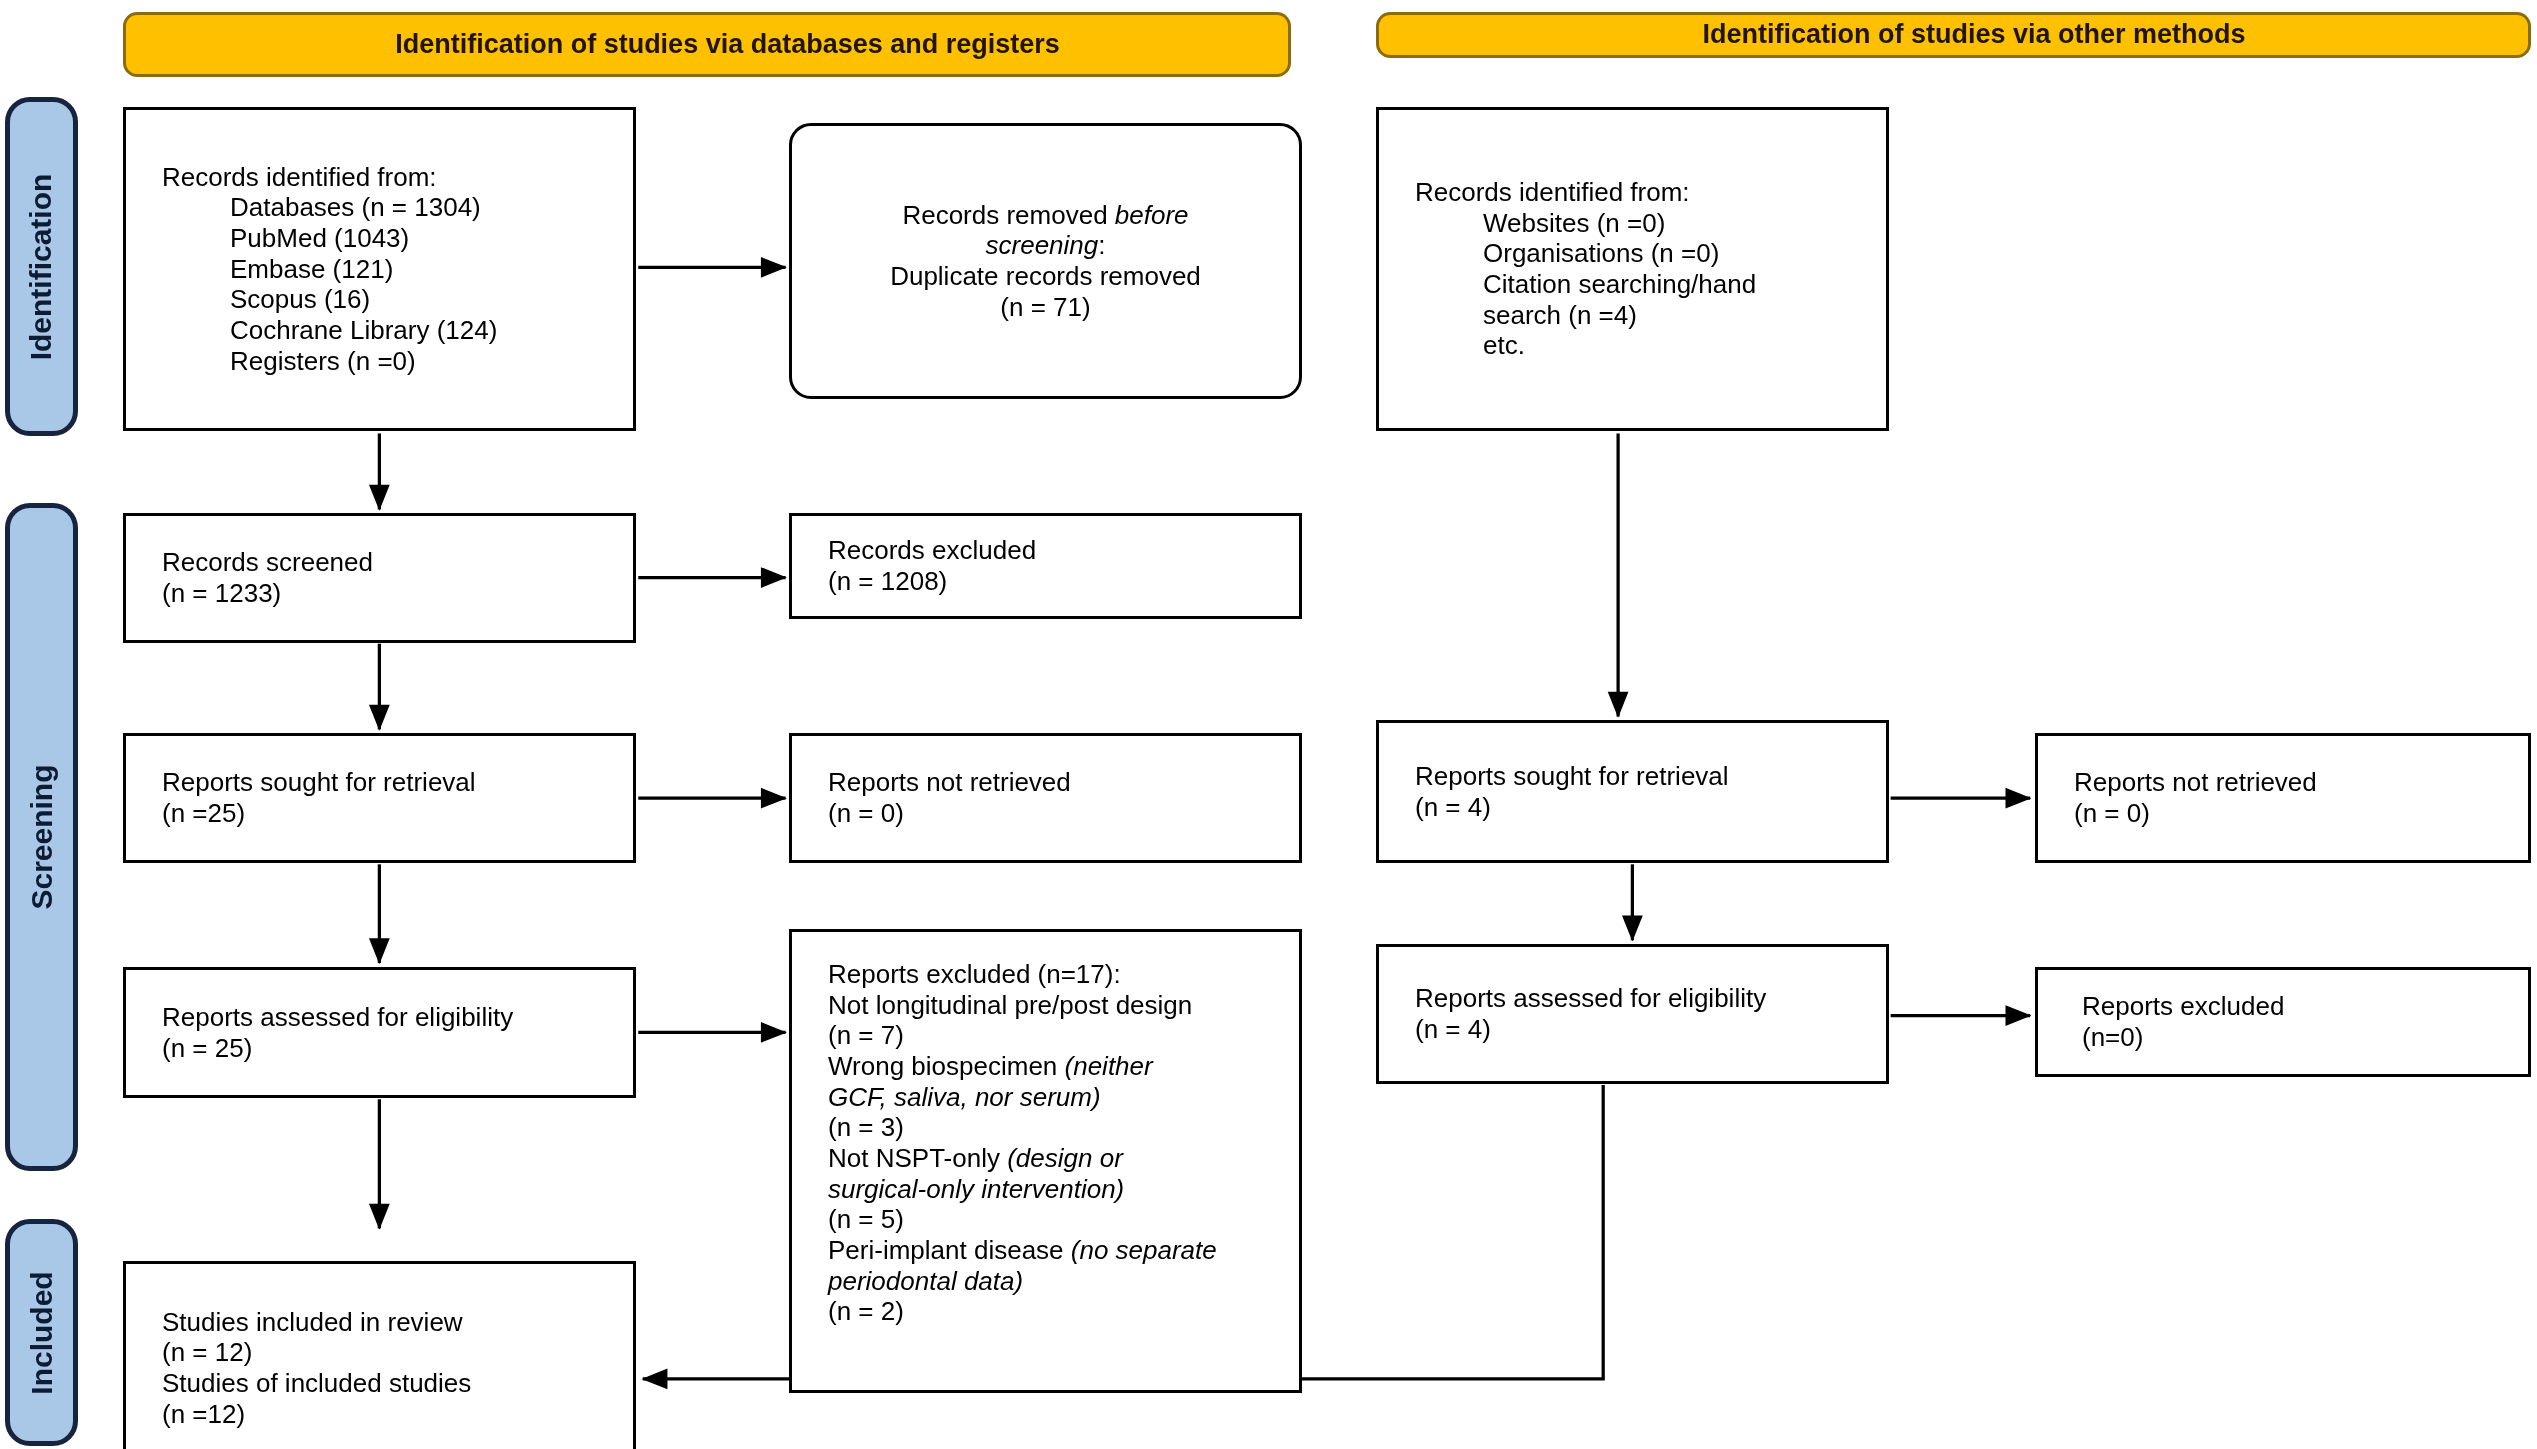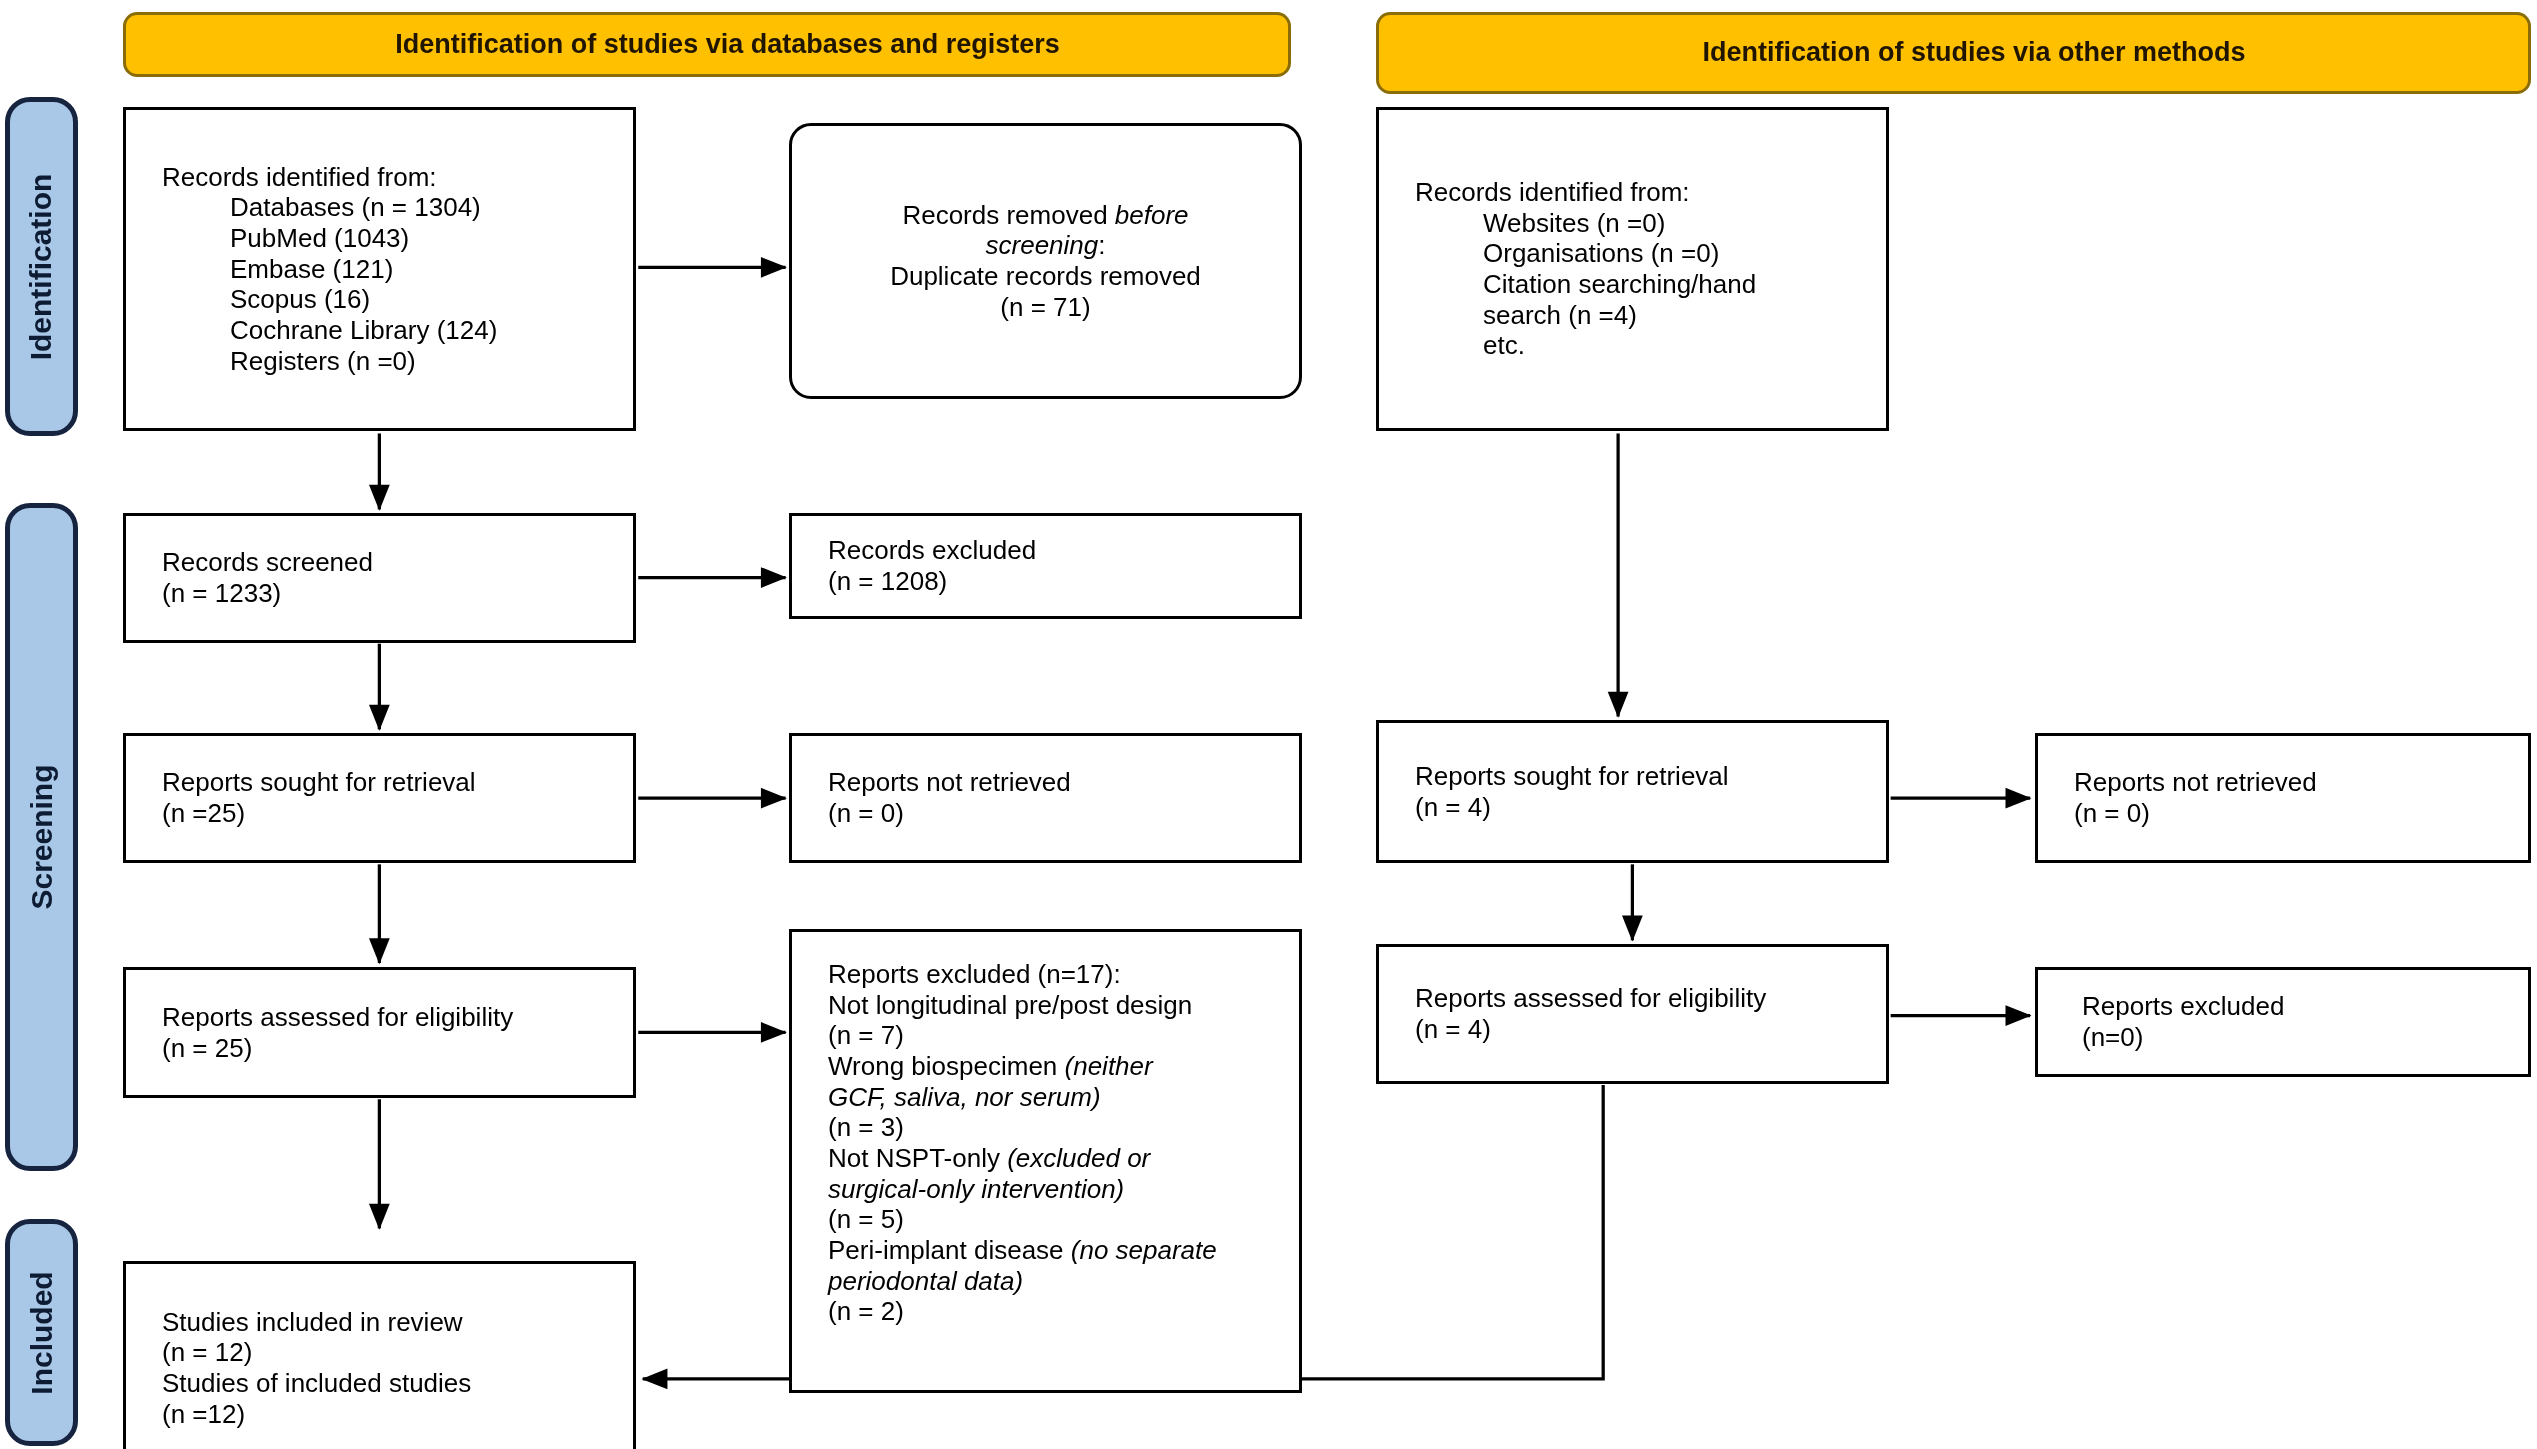--- a/index.html
+++ b/index.html
@@ -71,21 +71,21 @@
       <line x1="2913" y1="1230" x2="3128" y2="1230" marker-end="url(#ah)"></line>
       <line x1="2515" y1="1332" x2="2515" y2="1449" marker-end="url(#ah)"></line>
       <line x1="2913" y1="1565" x2="3128" y2="1565" marker-end="url(#ah)"></line>
       <path d="M2470,1672 L2470,2125 L990,2125" marker-end="url(#ah)"></path>
     </g>
   </svg>
 
   <div class="banner abs" style="left:123px;top:11.7px;width:1168px;height:65px;">
     <span>Identification of studies via databases and registers</span>
   </div>
-  <div class="banner abs" style="left:1376px;top:11.7px;width:1155px;height:82px;">
+  <div class="banner abs" style="left:1376px;top:11.7px;width:1155px;height:46px;">
     <span>Identification of studies via other methods</span>
   </div>
 
   <div class="stage abs" style="left:5.2px;top:97px;width:73px;height:339px;">
     <span>Identification</span>
   </div>
   <div class="stage abs" style="left:5.2px;top:503px;width:73px;height:668px;">
     <span>Screening</span>
   </div>
   <div class="stage abs" style="left:5.2px;top:1219px;width:73px;height:227px;">
@@ -149,21 +149,21 @@
     <div>(n = 25)</div>
   </div>
 
   <div class="box top abs" style="left:789px;top:902px;width:513px;height:464px;">
     <div>Reports excluded (n=17):</div>
     <div>Not longitudinal pre/post design</div>
     <div>(n = 7)</div>
     <div><span>Wrong biospecimen </span><i>(neither</i></div>
     <div><i>GCF, saliva, nor serum)</i></div>
     <div>(n = 3)</div>
-    <div><span>Not NSPT-only </span><i>(excluded or</i></div>
+    <div><span>Not NSPT-only </span><i>(design or</i></div>
     <div><i>surgical-only intervention)</i></div>
     <div>(n = 5)</div>
     <div><span>Peri-implant disease </span><i>(no separate</i></div>
     <div><i>periodontal data)</i></div>
     <div>(n = 2)</div>
   </div>
 
   <div class="box abs" style="left:1376px;top:944px;width:513px;height:140px;">
     <div>Reports assessed for eligibility</div>
     <div>(n = 4)</div>

